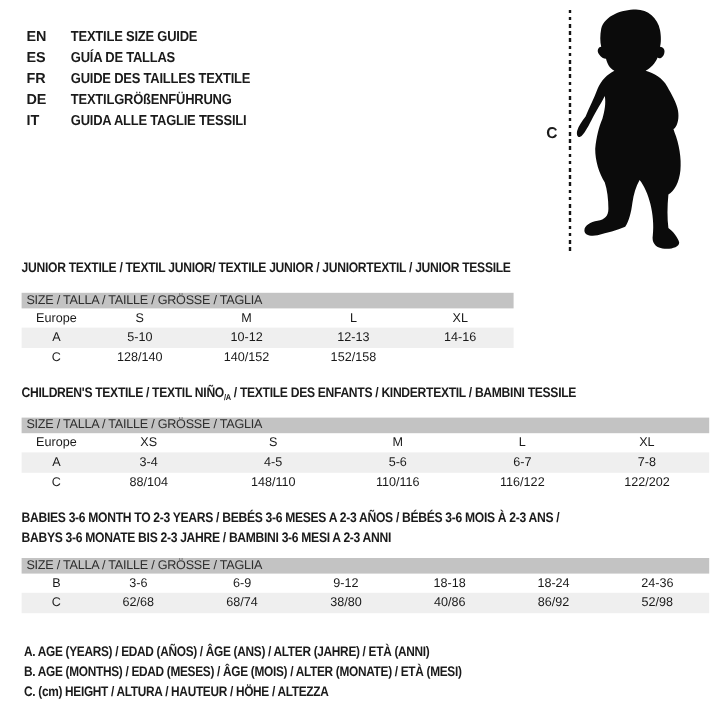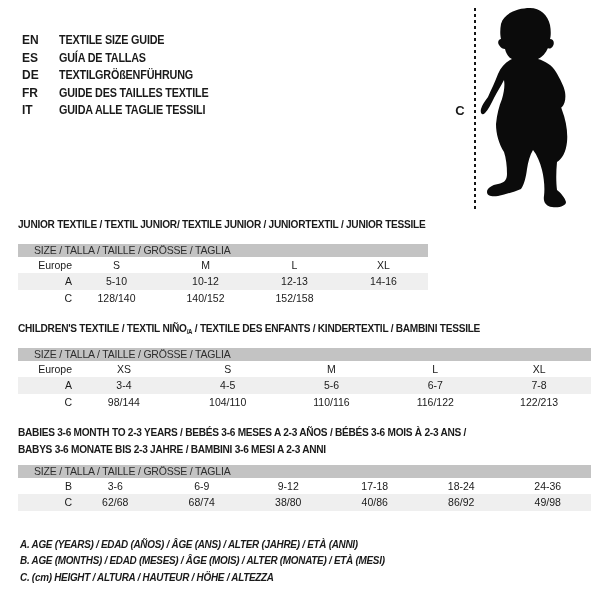--- a/index.html
+++ b/index.html
@@ -2,21 +2,21 @@
 <html><head>
 <meta charset="utf-8">
 <style>
   html,body { margin:0; padding:0; }
   body {
     width:600px; height:600px; background:#ffffff; position:relative;
     font-family:"Liberation Sans", sans-serif; color:#1a1a1a; overflow:hidden;
   }
 
   
-  .hdr { position:absolute; left:22px; top:32px; }
+  .hdr { position:absolute; left:22px; top:22px; }
   .hrow { height:17.6px; line-height:17.6px; white-space:nowrap; }
   .hcode { display:inline-block; width:37px; font-weight:bold; font-size:12px; vertical-align:top; }
   .hlabel { display:inline-block; font-weight:bold; font-size:12px; letter-spacing:-0.2px;
             transform:scaleX(0.9); transform-origin:0 50%; vertical-align:top; }
 
   
   .dash-line { position:absolute; left:474px; top:8px; width:2px; height:203px;
     background:repeating-linear-gradient(to bottom,#151515 0 3px, transparent 3px 6px); }
   .cmark { position:absolute; left:452px; top:103px; width:16px; text-align:center;
     font-weight:bold; font-size:13px; }
@@ -30,49 +30,49 @@
   .st2 { top:320px; }
   .st3 { top:424px; }
   .sub { font-size:7px; vertical-align:-2px; }
 
   
   .stable { position:absolute; left:18px; }
   .t1 { top:244px; width:410px; }
   .t2 { top:348px; width:573px; }
   .t3 { top:465px; width:573px; }
   .sbar { height:13px; line-height:13px; background:#c3c3c3; font-size:10.5px;
-    padding-left:16px; color:#2e2e2e; letter-spacing:-0.2px; }
+    padding-left:4px; color:#2e2e2e; letter-spacing:-0.2px; }
   .trow { display:grid; height:16.3px; line-height:16.3px; font-size:10.5px; }
   .t1 .trow { grid-template-columns:54px repeat(4,1fr); }
   .t2 .trow { grid-template-columns:54px repeat(5,1fr); }
   .t3 .trow { grid-template-columns:54px repeat(6,1fr); }
   .trow.alt { background:#efefef; }
-  .tlabel { text-align:right; padding-left:4px; }
+  .tlabel { text-align:center; padding-left:4px; }
   .tcell { text-align:center; }
 
   
-  .notes { position:absolute; left:20px; top:536px;font-style:italic; }
+  .notes { position:absolute; left:20px; top:536px; }
   .note { height:16.3px; line-height:16.3px; font-weight:bold; font-size:11.5px;
     letter-spacing:-0.3px; transform:scaleX(0.86); transform-origin:0 50%; white-space:nowrap; }
 </style>
 </head>
 <body>
 
 <div class="hdr">
   <div class="hrow">
     <span class="hcode">EN</span><span class="hlabel">TEXTILE SIZE GUIDE</span>
   </div>
   <div class="hrow">
     <span class="hcode">ES</span><span class="hlabel">GUÍA DE TALLAS</span>
   </div>
   <div class="hrow">
-    <span class="hcode">DE</span><span class="hlabel">TEXTILGRÖßENFÜHRUNG</span>
+    <span class="hcode">FR</span><span class="hlabel">GUIDE DES TAILLES TEXTILE</span>
   </div>
   <div class="hrow">
-    <span class="hcode">FR</span><span class="hlabel">GUIDE DES TAILLES TEXTILE</span>
+    <span class="hcode">DE</span><span class="hlabel">TEXTILGRÖßENFÜHRUNG</span>
   </div>
   <div class="hrow">
     <span class="hcode">IT</span><span class="hlabel">GUIDA ALLE TAGLIE TESSILI</span>
   </div>
 </div>
 
 <div class="dash-line"></div>
 <div class="cmark">C</div>
 <svg class="baby" width="120" height="220" viewBox="0 0 120 220">
   <path fill="#0b0b0b" d="M50,8
@@ -132,53 +132,53 @@
       <div class="trow alt">
         <div class="tlabel">A</div>
         <div class="tcell">3-4</div>
         <div class="tcell">4-5</div>
         <div class="tcell">5-6</div>
         <div class="tcell">6-7</div>
         <div class="tcell">7-8</div>
       </div>
       <div class="trow">
         <div class="tlabel">C</div>
-        <div class="tcell">98/144</div>
-        <div class="tcell">104/110</div>
+        <div class="tcell">88/104</div>
+        <div class="tcell">148/110</div>
         <div class="tcell">110/116</div>
         <div class="tcell">116/122</div>
-        <div class="tcell">122/213</div>
+        <div class="tcell">122/202</div>
       </div>
     </div>
 </div>
 
 <div class="section-title st3">
   <div>BABIES 3-6 MONTH TO 2-3 YEARS / BEBÉS 3-6 MESES A 2-3 AÑOS / BÉBÉS 3-6 MOIS À 2-3 ANS /</div>
   <div>BABYS 3-6 MONATE BIS 2-3 JAHRE / BAMBINI 3-6 MESI A 2-3 ANNI</div>
 </div>
 <div class="stable t3">
   <div class="sbar">SIZE / TALLA / TAILLE / GRÖSSE / TAGLIA</div>
   <div>
       <div class="trow">
         <div class="tlabel">B</div>
         <div class="tcell">3-6</div>
         <div class="tcell">6-9</div>
         <div class="tcell">9-12</div>
-        <div class="tcell">17-18</div>
+        <div class="tcell">18-18</div>
         <div class="tcell">18-24</div>
         <div class="tcell">24-36</div>
       </div>
       <div class="trow alt">
         <div class="tlabel">C</div>
         <div class="tcell">62/68</div>
         <div class="tcell">68/74</div>
         <div class="tcell">38/80</div>
         <div class="tcell">40/86</div>
         <div class="tcell">86/92</div>
-        <div class="tcell">49/98</div>
+        <div class="tcell">52/98</div>
       </div>
     </div>
 </div>
 
 <div class="notes">
   <div class="note">A. AGE (YEARS) / EDAD (AÑOS) / ÂGE (ANS) / ALTER (JAHRE) / ETÀ (ANNI)</div>
   <div class="note">B. AGE (MONTHS) / EDAD (MESES) / ÂGE (MOIS) / ALTER (MONATE) / ETÀ (MESI)</div>
   <div class="note">C. (cm) HEIGHT / ALTURA / HAUTEUR / HÖHE / ALTEZZA</div>
 </div>
 

